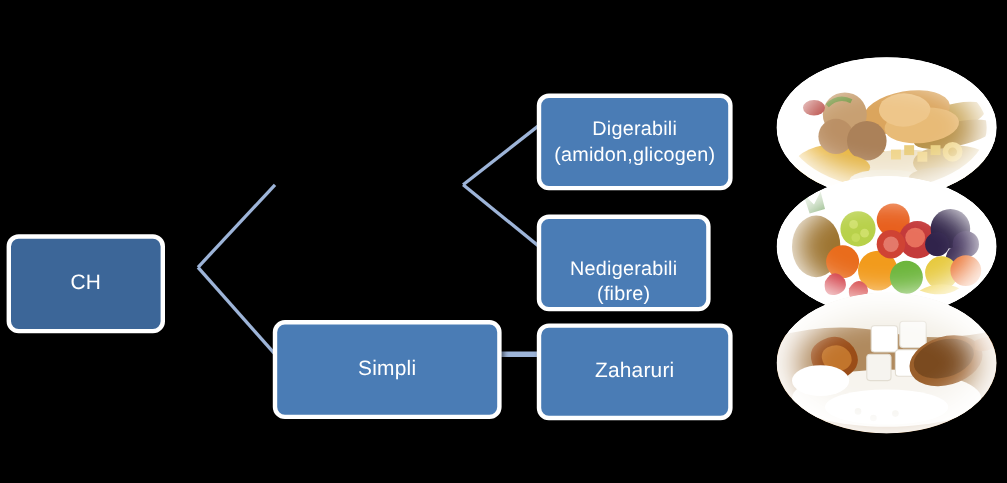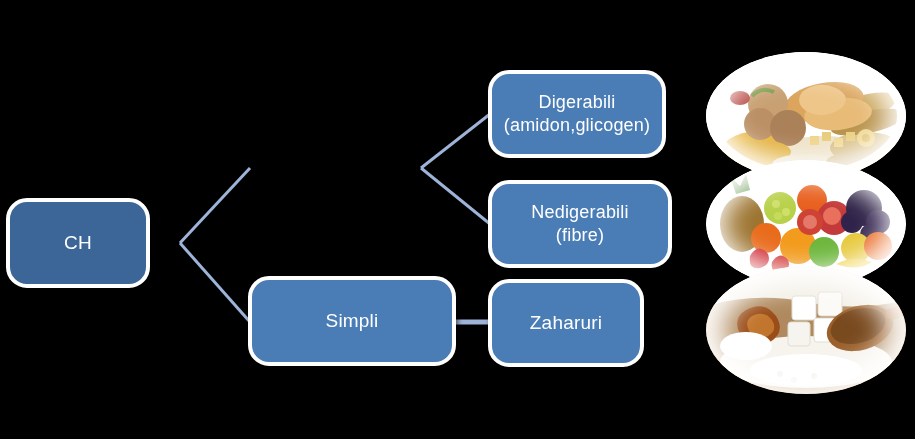--- a/index.html
+++ b/index.html
@@ -21,44 +21,45 @@
     position: absolute;
     left: 0; top: 0;
     width: 915px; height: 439px;
     pointer-events: none;
   }
 
   
   .node {
     position: absolute;
     box-sizing: border-box;
-    border-radius: 21px;
+    border-radius: 11px;
     border: 4px solid #ffffff;
     display: flex;
     align-items: center;
     justify-content: center;
     text-align: center;
     color: #ffffff;
     font-size: 19px;
     line-height: 1.28;
     letter-spacing: .2px;
     box-shadow: 2px 3px 5px rgba(0,0,0,.55);
+    margin-top: 15px;
   }
   .node .label {
     display: block;
     padding: 0 6px;
     white-space: pre-line;
   }
 
   .node-ch        { left: 6px;   top: 198px; width: 144px; height: 90px;  background: #3c6698; }
   .node-complecsi { left: 248px; top: 123px; width: 174px; height: 90px;  background: #4a7cb5; }
   .node-simpli    { left: 248px; top: 276px; width: 208px; height: 90px;  background: #4a7cb5; }
   .node-digerabili{ left: 488px; top: 70px;  width: 178px; height: 88px;  background: #4a7cb5; }
-  .node-nedigerabili{ left: 488px; top: 180px; width: 184px; height: 88px; background: #4a7cb5; }
-  .node-zaharuri  { left: 488px; top: 279px; width: 156px; height: 88px;  background: #4a7cb5; }
+  .node-nedigerabili{ left: 488px; top: 180px; width: 158px; height: 88px; background: #4a7cb5; align-items: flex-end; }
+  .node-zaharuri  { left: 488px; top: 279px; width: 178px; height: 88px;  background: #4a7cb5; }
 
   .node-digerabili .label,
   .node-nedigerabili .label { font-size: 18px; }
 
   
   #collage {
     position: absolute;
     left: 706px;
     top: 52px;
     width: 200px;

